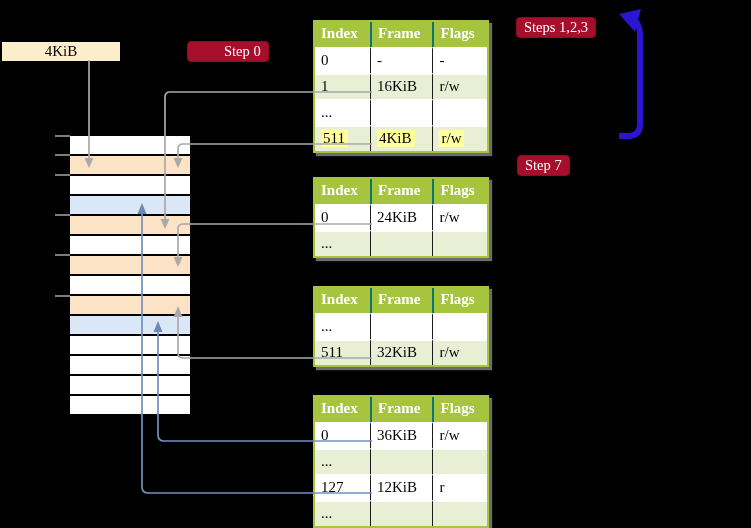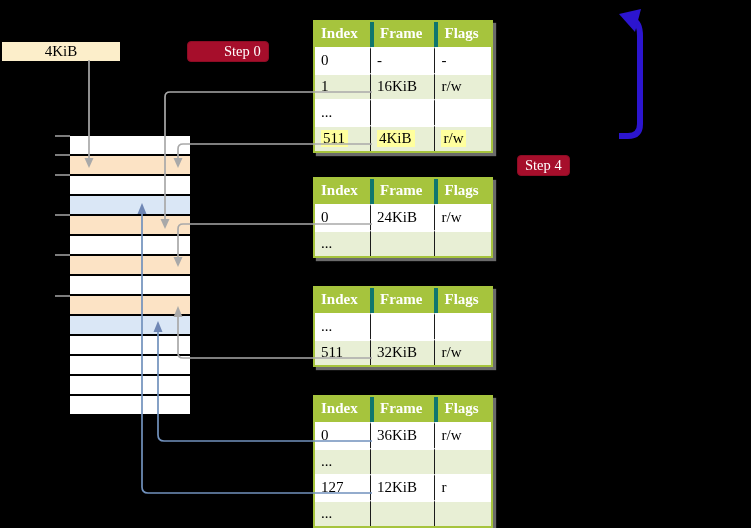--- a/index.html
+++ b/index.html
@@ -35,40 +35,41 @@
     position:absolute; left:313px; border-collapse:separate; border-spacing:0;
     border:2px solid #a6c43d; background:#fff; table-layout:fixed;
     box-shadow:3px 3px 1px rgba(165,165,165,0.65);
   }
   table.tbl * { box-sizing:border-box; }
   .c-index { width:55px; } .c-frame { width:62px; } .c-flags { width:50px; }
   table.tbl th {
     background:#a6c43d; color:#fff; font-weight:bold; font-size:15px;
     text-align:left; height:25px; padding:0 12px 2px 6px;
   }
-  table.tbl th + th { border-left:4px solid #0f766e; }
+  table.tbl th + th { border-left:2px solid #0f766e; }
   table.tbl td {
     font-size:15px; color:#000; height:26px; padding:0 0 2px 6px;
     border-top:2px solid #fff; background:#fff; overflow:hidden; white-space:nowrap;
   }
   table.tbl td + td { border-left:1px solid #1b1b1b; }
   table.tbl tr.shaded td { background:#e8efd5; }
   .hl { background:#ffff9e; padding:0 3px 1px 2px; }
   .t1 { top:20px; } .t2 { top:177px; } .t3 { top:286px; } .t4 { top:395px; }
   
   svg.overlay { position:absolute; left:0; top:0; pointer-events:none; }
 </style>
 </head>
 <body>
 
 <div class="canvas">
 
   <div class="page-box">4KiB</div>
   <div class="chip crimson step0">Step 0</div>
-  <div class="chip crimson step4">Step 4</div>
+  <div class="chip crimson steps123">Steps 1,2,3</div>
+  <div class="chip crimson step4">Step 7</div>
 
   <div class="memcol">
       <div class="mem-row white"></div>
       <div class="mem-row peach"></div>
       <div class="mem-row white"></div>
       <div class="mem-row blue"></div>
       <div class="mem-row peach"></div>
       <div class="mem-row white"></div>
       <div class="mem-row peach"></div>
       <div class="mem-row white"></div>

